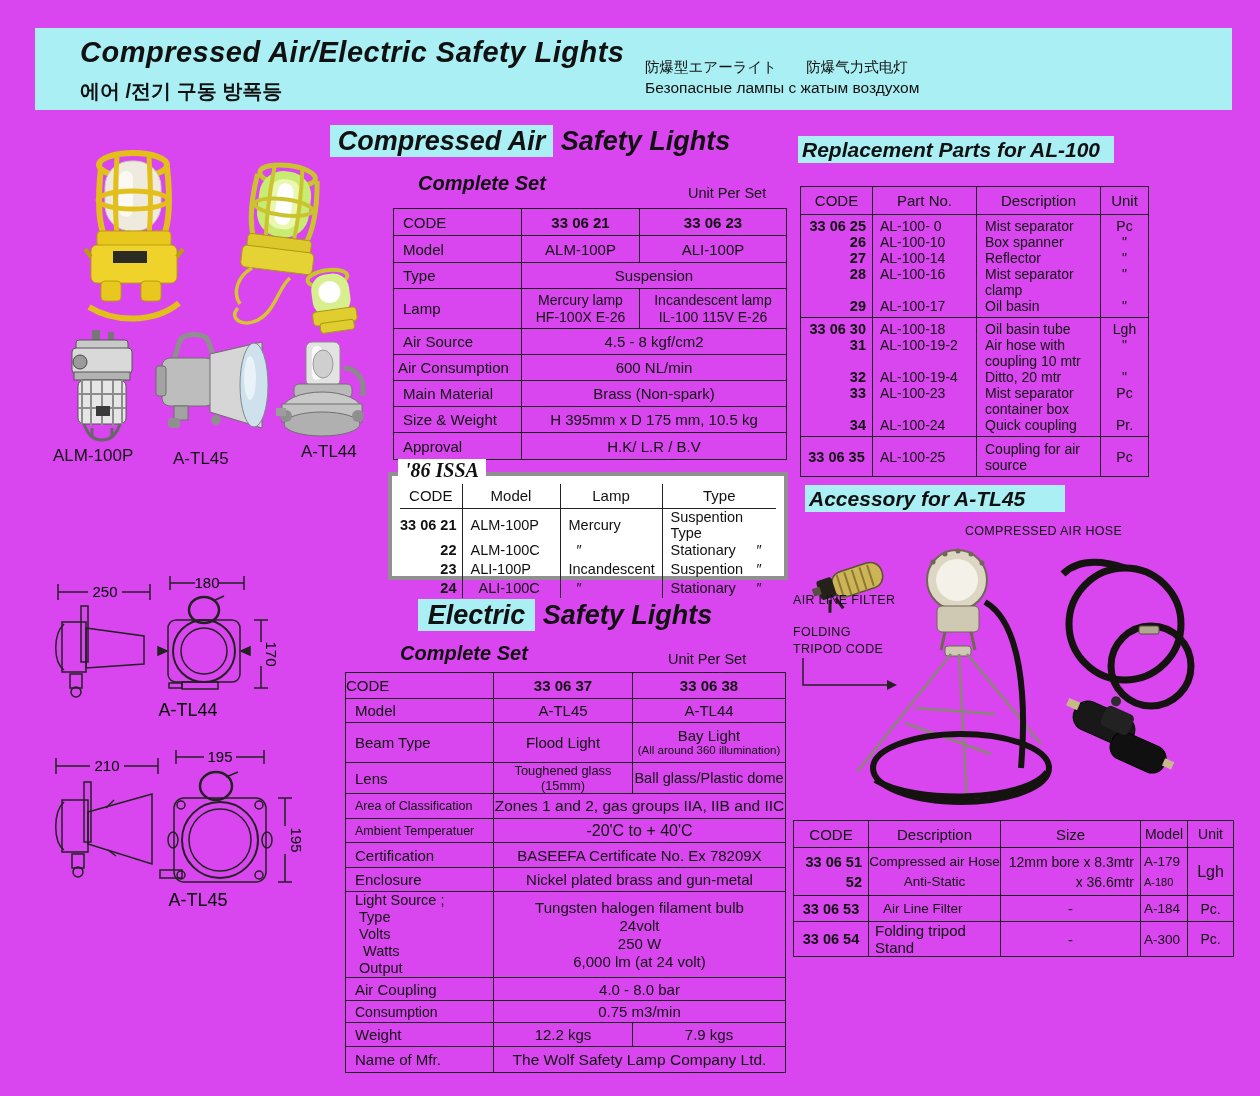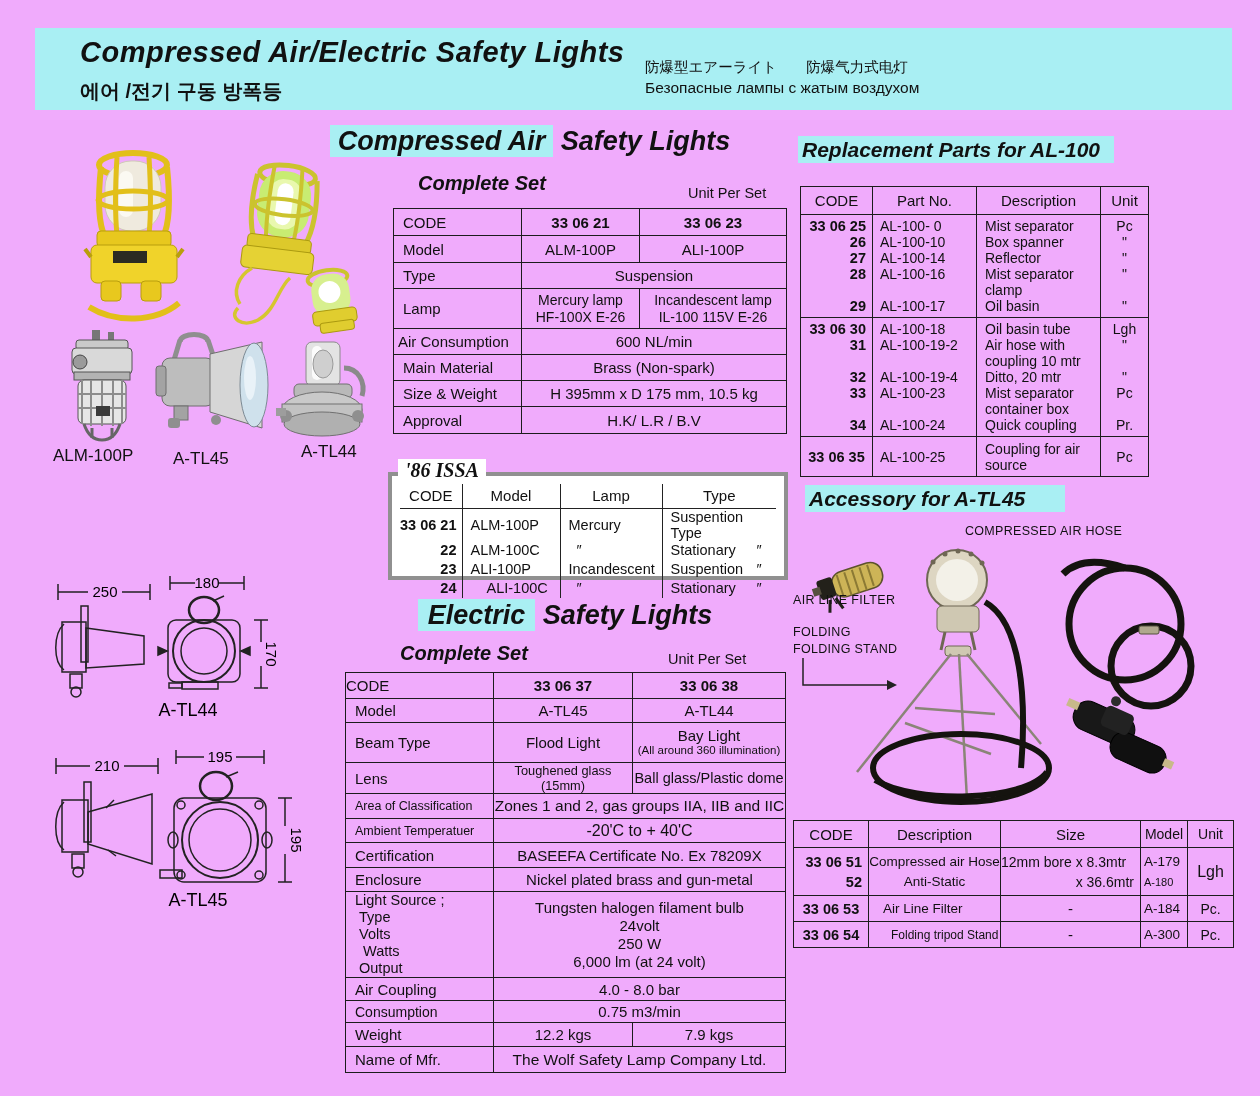--- a/index.html
+++ b/index.html
@@ -1,18 +1,18 @@
 <!DOCTYPE html>
 <html><head>
 <meta charset="utf-8">
 <style>
   *{margin:0;padding:0;box-sizing:border-box}
   html,body{background:#fff}
   body{font-family:"Liberation Sans",sans-serif;color:#111}
-  #page{position:relative;width:1260px;height:1096px;background:#f0abfc;overflow:hidden}
+  #page{position:relative;width:1260px;height:1096px;background:#d946ef;overflow:hidden}
   .abs{position:absolute}
   .band{background:#a9eff3}
   .hl{background:#a9eff3}
   .b{font-weight:bold}
   .pre{white-space:pre-line}
   .ctr{text-align:center}
   table{border-collapse:collapse;table-layout:fixed}
   td{border:1px solid #1c1c1c;font-size:15px;vertical-align:middle;overflow:hidden}
   .lab{text-align:left;padding-left:9px}
   .val{text-align:center}
@@ -236,20 +236,24 @@
       <td class="val" colspan="2">Suspension</td>
     </tr>
     <tr style="height:40px">
       <td class="lab">Lamp</td>
       <td class="val pre" style="font-size:14px;line-height:17px">Mercury lamp
 HF-100X E-26</td>
       <td class="val pre" style="font-size:14px;line-height:17px">Incandescent lamp
 IL-100 115V E-26</td>
     </tr>
     <tr style="height:26px">
+      <td class="lab">Air Source</td>
+      <td class="val" colspan="2">4.5 - 8 kgf/cm2</td>
+    </tr>
+    <tr style="height:26px">
       <td class="lab" style="padding-left:4px">Air Consumption</td>
       <td class="val" colspan="2">600 NL/min</td>
     </tr>
     <tr style="height:26px">
       <td class="lab">Main Material</td>
       <td class="val" colspan="2">Brass (Non-spark)</td>
     </tr>
     <tr style="height:26px">
       <td class="lab">Size &amp; Weight</td>
       <td class="val" colspan="2">H 395mm x D 175 mm, 10.5 kg</td>
@@ -290,21 +294,21 @@
       <td style="padding-left:8px"><span class="ity">Stationary</span><span>″</span></td>
     </tr>
     <tr style="height:19px">
       <td style="text-align:right;padding-right:5px" class="b">23</td>
       <td style="padding-left:8px">ALI-100P</td>
       <td style="padding-left:8px">Incandescent</td>
       <td style="padding-left:8px"><span class="ity">Suspention</span><span>″</span></td>
     </tr>
     <tr style="height:19px">
       <td style="text-align:right;padding-right:5px" class="b">24</td>
-      <td style="padding-left:24px">ALI-100C</td>
+      <td style="padding-left:16px">ALI-100C</td>
       <td style="padding-left:8px">&nbsp;&nbsp;″</td>
       <td style="padding-left:8px"><span class="ity">Stationary</span><span>″</span></td>
     </tr>
   </tbody>
     </table>
 
   <div class="abs ctr" style="left:345px;top:600px;width:440px">
     <span class="sec1 hl" style="padding:1px 10px">Electric</span><span class="sec1"> Safety Lights</span>
   </div>
   <div class="abs sec2" style="left:400px;top:642px">Complete Set</div>
@@ -540,21 +544,21 @@
       <rect x="300" y="192" width="30" height="22" rx="5" fill="#222"></rect>
       <rect x="262" y="202" width="12" height="8" fill="#c8b98a"></rect>
       <rect x="374" y="218" width="10" height="8" fill="#c8b98a"></rect>
       <circle cx="306" cy="186" r="5" fill="#2c2c2c"></circle>
     </g>
   </svg>
 
   <div class="abs cap" style="left:965px;top:524px">COMPRESSED AIR HOSE</div>
   <div class="abs cap" style="left:793px;top:593px">AIR LINE FILTER</div>
   <div class="abs cap" style="left:793px;top:625px">FOLDING</div>
-  <div class="abs cap" style="left:793px;top:642px">FOLDING STAND</div>
+  <div class="abs cap" style="left:793px;top:642px">TRIPOD CODE</div>
 
   <table class="abs" style="left:793px;top:820px;width:440px">
     <colgroup>
         <col style="width:75px">
         <col style="width:132px">
         <col style="width:140px">
         <col style="width:47px">
         <col style="width:46px">
       </colgroup>
     <tbody>
@@ -568,39 +572,39 @@
     <tr style="height:48px">
       <td>
         <div class="ln cr" style="height:20px;line-height:20px">33 06 51</div>
         <div class="ln cr" style="height:20px;line-height:20px">52</div>
       </td>
       <td>
         <div class="ln ctr" style="height:20px;line-height:20px;font-size:13.5px">Compressed air Hose</div>
         <div class="ln ctr" style="height:20px;line-height:20px;font-size:13.5px">Anti-Static</div>
       </td>
       <td>
-        <div class="ln" style="height:20px;line-height:20px;padding-right:6px;font-size:14px">12mm bore x 8.3mtr</div>
+        <div class="ln" style="height:20px;line-height:20px;text-align:right;padding-right:6px;font-size:14px">12mm bore x 8.3mtr</div>
         <div class="ln" style="height:20px;line-height:20px;text-align:right;padding-right:6px;font-size:14px">x 36.6mtr</div>
       </td>
       <td>
         <div class="ln" style="height:20px;line-height:20px;padding-left:3px;font-size:13.5px">A-179</div>
         <div class="ln" style="height:20px;line-height:20px;padding-left:3px;font-size:11px">A-180</div>
       </td>
       <td class="ctr" style="font-size:16px">Lgh</td>
     </tr>
     <tr style="height:26px">
       <td class="ctr b" style="font-size:14.5px">33 06 53</td>
       <td style="padding-left:14px;font-size:13.5px">Air Line Filter</td>
       <td class="ctr">-</td>
       <td style="padding-left:3px;font-size:13.5px">A-184</td>
       <td class="ctr" style="font-size:14px">Pc.</td>
     </tr>
     <tr style="height:26px">
       <td class="ctr b" style="font-size:14.5px">33 06 54</td>
-      <td style="padding-left:22px;font-size:12px">Folding tripod Stand</td>
+      <td style="padding-left:6px;font-size:15px">Folding tripod Stand</td>
       <td class="ctr">-</td>
       <td style="padding-left:3px;font-size:13.5px">A-300</td>
       <td class="ctr" style="font-size:14px">Pc.</td>
     </tr>
   </tbody>
     </table>
 
 </div>
 
 </body></html>

